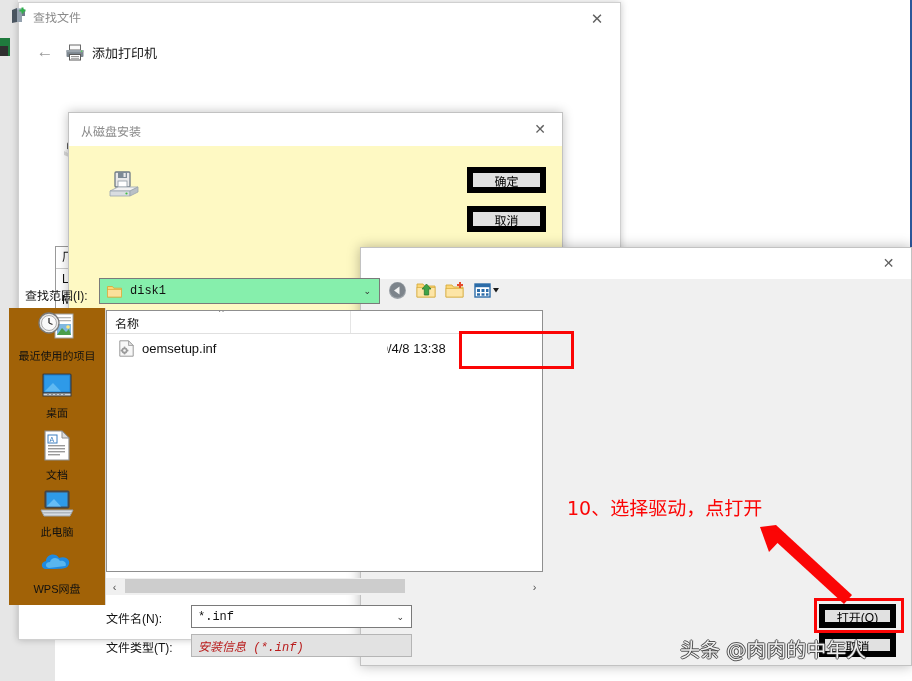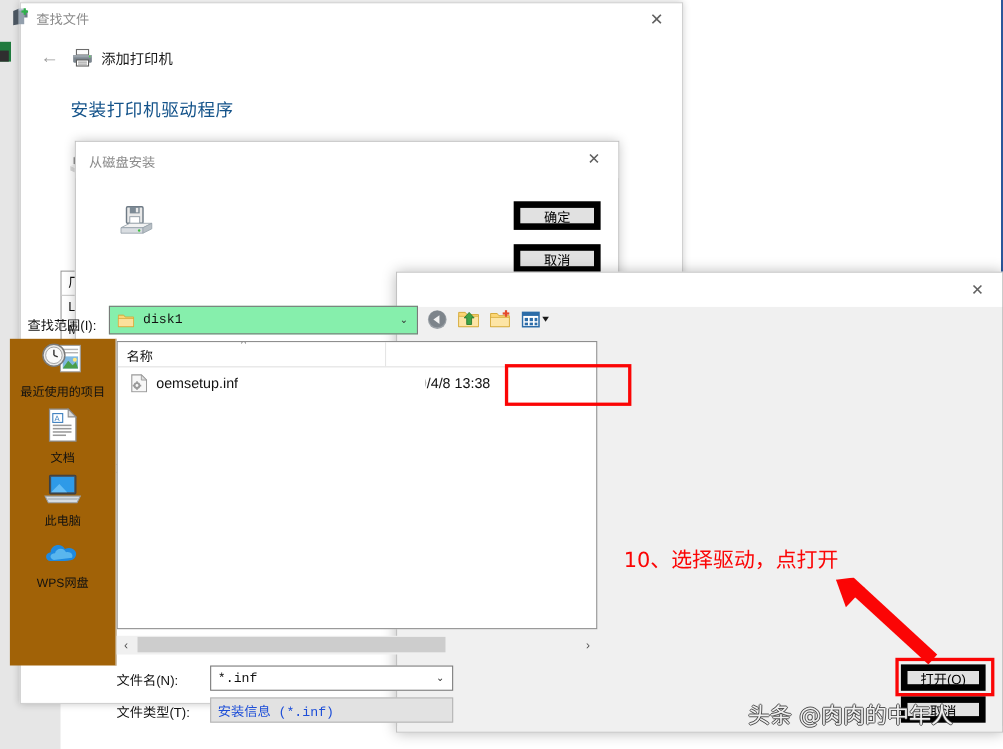--- a/index.html
+++ b/index.html
@@ -52,21 +52,21 @@
   .manu-head{height:21px;line-height:21px;padding-left:6px;font-size:12px;color:#111;
     border-bottom:1px solid #c9c9c9;background:#fff;}
   .manu-row{height:21px;line-height:21px;padding-left:6px;font-size:12px;color:#111;white-space:nowrap;}
   .manu-row.selected{background:#0078d7;color:#ffffff;}
   #ap-drv-icon{left:44px;top:387px;width:20px;height:18px;}
   #ap-sign-link{left:74px;top:411px;font-size:12px;color:#0b57a4;text-decoration:underline;white-space:nowrap;}
   #ap-footerbar{left:1px;top:461px;width:600px;height:53px;background:#f0f0f0;border-top:1px solid #dcdcdc;box-sizing:border-box;}
 
   
   #install-disk-dialog{
-    left:68px;top:128px;width:495px;height:284px;background:#ffffff;
+    left:68px;top:112px;width:495px;height:284px;background:#fef9c3;
     border:1px solid #c2c2c2;box-sizing:border-box;
     box-shadow:0 0 10px rgba(0,0,0,.25);
     padding-left:10px;
   }
   #idd-titlebar{left:0;top:0;width:493px;height:33px;background:#ffffff;}
   #idd-title{left:12px;top:9px;font-size:12px;color:#8a8a8a;}
   #idd-close{
     right:0;top:0;width:44px;height:31px;display:flex;align-items:center;justify-content:center;
     color:#606060;font-size:14px;
   }
@@ -139,21 +139,21 @@
     left:191px;top:605px;width:221px;height:23px;background:#ffffff;border:1px solid #7a7a7a;
     box-sizing:border-box;display:flex;align-items:center;
   }
   #ff-fname-value{margin-left:6px;font-family:"Liberation Mono","DejaVu Sans Mono",monospace;font-size:12px;color:#111;}
   #ff-fname-arrow{margin-left:auto;margin-right:7px;font-size:9px;color:#333;}
   #ff-ftype-label{left:106px;top:638px;font-size:12px;color:#111;}
   #ff-ftype-combo{
     left:191px;top:634px;width:221px;height:23px;background:#e2e2e2;border:1px solid #b5b5b5;
     box-sizing:border-box;display:flex;align-items:center;
   }
-  #ff-ftype-value{margin-left:6px;font-family:"Liberation Mono","DejaVu Sans Mono",monospace;font-size:12px;color:#1d4ed8;}
+  #ff-ftype-value{margin-left:6px;font-family:"Liberation Mono","DejaVu Sans Mono",monospace;font-size:12px;color:#b91c1c;font-style:italic;}
   #ff-open-btn{left:819px;top:604px;width:77px;height:24px;}
   #ff-cancel-btn{left:819px;top:633px;width:77px;height:24px;}
   #ff-statusbar{left:361px;top:660px;width:550px;height:5px;background:#f0f0f0;}
 
   
   #hl-file{left:459px;top:331px;width:115px;height:38px;border:3px solid #fb0505;box-sizing:border-box;}
   #hl-open{left:814px;top:598px;width:90px;height:35px;border:3px solid #fb0505;box-sizing:border-box;}
   #annot-text{left:567px;top:493px;font-size:19px;color:#fb0505;white-space:nowrap;
     font-family:"DejaVu Sans","Liberation Sans",sans-serif;}
   #annot-arrow{left:760px;top:525px;width:135px;height:90px;}
@@ -206,21 +206,20 @@
         <rect x="1.5" y="6" width="17" height="2.2" fill="#9aa3ab"></rect>
         <rect x="4.5" y="10.5" width="11" height="5.5" fill="#ffffff" stroke="#5a5a5a" stroke-width="1"></rect>
         <rect x="6" y="12" width="8" height="0.9" fill="#8c8c8c"></rect>
         <rect x="6" y="13.8" width="8" height="0.9" fill="#8c8c8c"></rect>
         <circle cx="16.6" cy="7.3" r="0.8" fill="#4cd54c"></circle>
       </svg>
     </div>
     <div id="ap-app-title">添加打印机</div>
   </div>
 
-  <div class="abs" id="ap-heading">安装打印机驱动程序</div>
 
   <div class="abs" id="ap-printer-icon">
     <svg width="34" height="30" viewBox="0 0 34 30">
       <polygon points="5,12 20,6 33,10 18,17" fill="#3f3f3f"></polygon>
       <polygon points="5,12 18,17 18,23 5,18" fill="#5c5c5c"></polygon>
       <polygon points="18,17 33,10 33,16 18,23" fill="#2e2e2e"></polygon>
       <polygon points="9,8 22,3 27,5 14,10" fill="#6e6e6e"></polygon>
       <polygon points="13,6 24,2.5 26,3.5 16,7.5" fill="#8bb4d4"></polygon>
       <polygon points="2,20 14,25 14,29 2,24" fill="#d8d8d8"></polygon>
       <polygon points="2,20 12,16 24,21 14,25" fill="#f0f0f0"></polygon>
@@ -366,20 +365,38 @@
         <circle cx="11" cy="11" r="10" fill="#e8e8e8" stroke="#7a7a7a" stroke-width="1.3"></circle>
         <circle cx="11" cy="11" r="7.5" fill="#fafafa" stroke="#9a9a9a" stroke-width="0.8"></circle>
         <line x1="11" y1="11" x2="11" y2="6" stroke="#333" stroke-width="1.3"></line>
         <line x1="11" y1="11" x2="14.5" y2="12.5" stroke="#333" stroke-width="1.3"></line>
       </svg>
     </span>
     <span class="ff-place-label">最近使用的项目</span>
   </div>
   <div class="ff-place">
     <span>
+      <svg width="32" height="26" viewBox="0 0 32 26">
+        <rect x="2" y="1" width="28" height="19" rx="1" fill="#1f7fd0" stroke="#3c3c3c" stroke-width="1.2"></rect>
+        <rect x="3.5" y="2.5" width="25" height="16" fill="#2e9ae8"></rect>
+        <polygon points="3.5,18.5 12,10 20,18.5" fill="#5fb9f2"></polygon>
+        <rect x="2" y="20" width="28" height="3" fill="#cfd6dc" stroke="#3c3c3c" stroke-width="1"></rect>
+        <g fill="#8d949a">
+            <rect x="6" y="21" width="2" height="1"></rect>
+            <rect x="10" y="21" width="2" height="1"></rect>
+            <rect x="14" y="21" width="2" height="1"></rect>
+            <rect x="18" y="21" width="2" height="1"></rect>
+            <rect x="22" y="21" width="2" height="1"></rect>
+          </g>
+      </svg>
+    </span>
+    <span class="ff-place-label">桌面</span>
+  </div>
+  <div class="ff-place">
+    <span>
       <svg width="26" height="31" viewBox="0 0 26 31">
         <polygon points="1,1 18,1 25,8 25,30 1,30" fill="#ffffff" stroke="#8f8f8f" stroke-width="1.2"></polygon>
         <polygon points="18,1 25,8 18,8" fill="#dcdcdc" stroke="#8f8f8f" stroke-width="1"></polygon>
         <rect x="4" y="5" width="9" height="8" fill="#ffffff" stroke="#3c7fbf" stroke-width="1"></rect>
         <text x="5.5" y="11.5" font-size="7" fill="#3c7fbf" font-family="sans-serif">A</text>
         <g fill="#9a9a9a">
             <rect x="4" y="15" width="17" height="1.4"></rect>
             <rect x="4" y="18" width="17" height="1.4"></rect>
             <rect x="4" y="21" width="17" height="1.4"></rect>
             <rect x="4" y="24" width="12" height="1.4"></rect>

